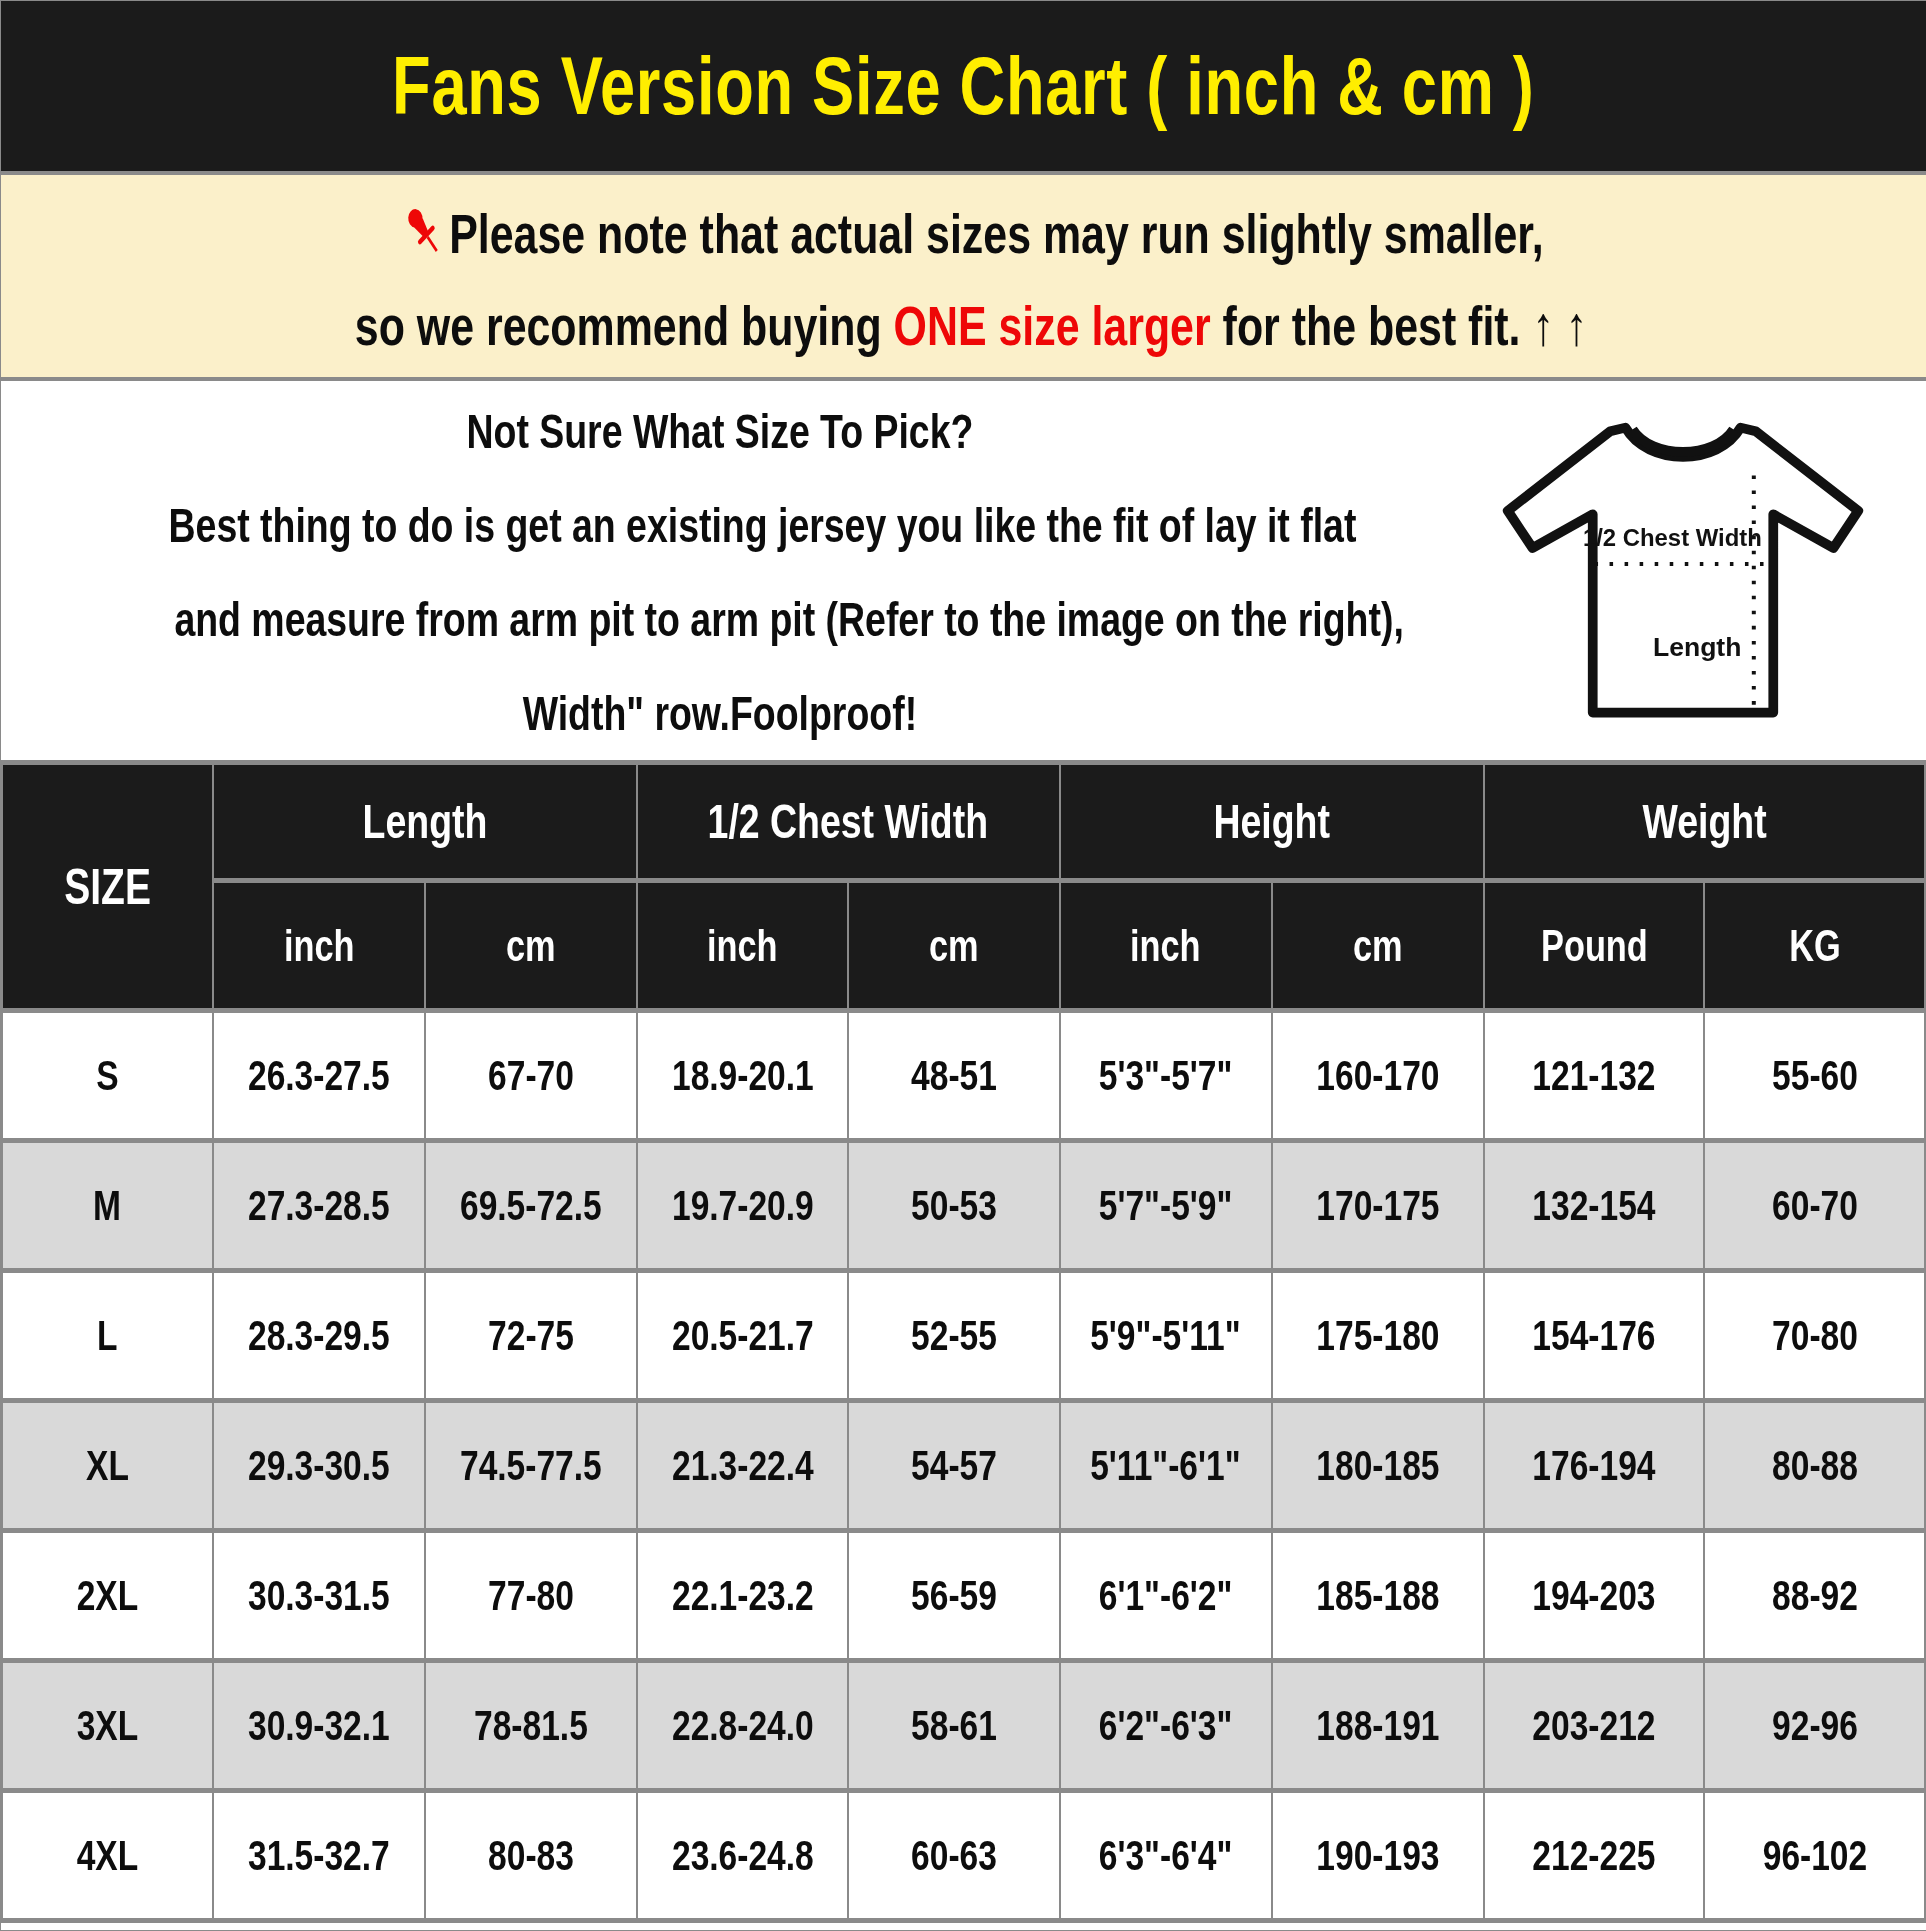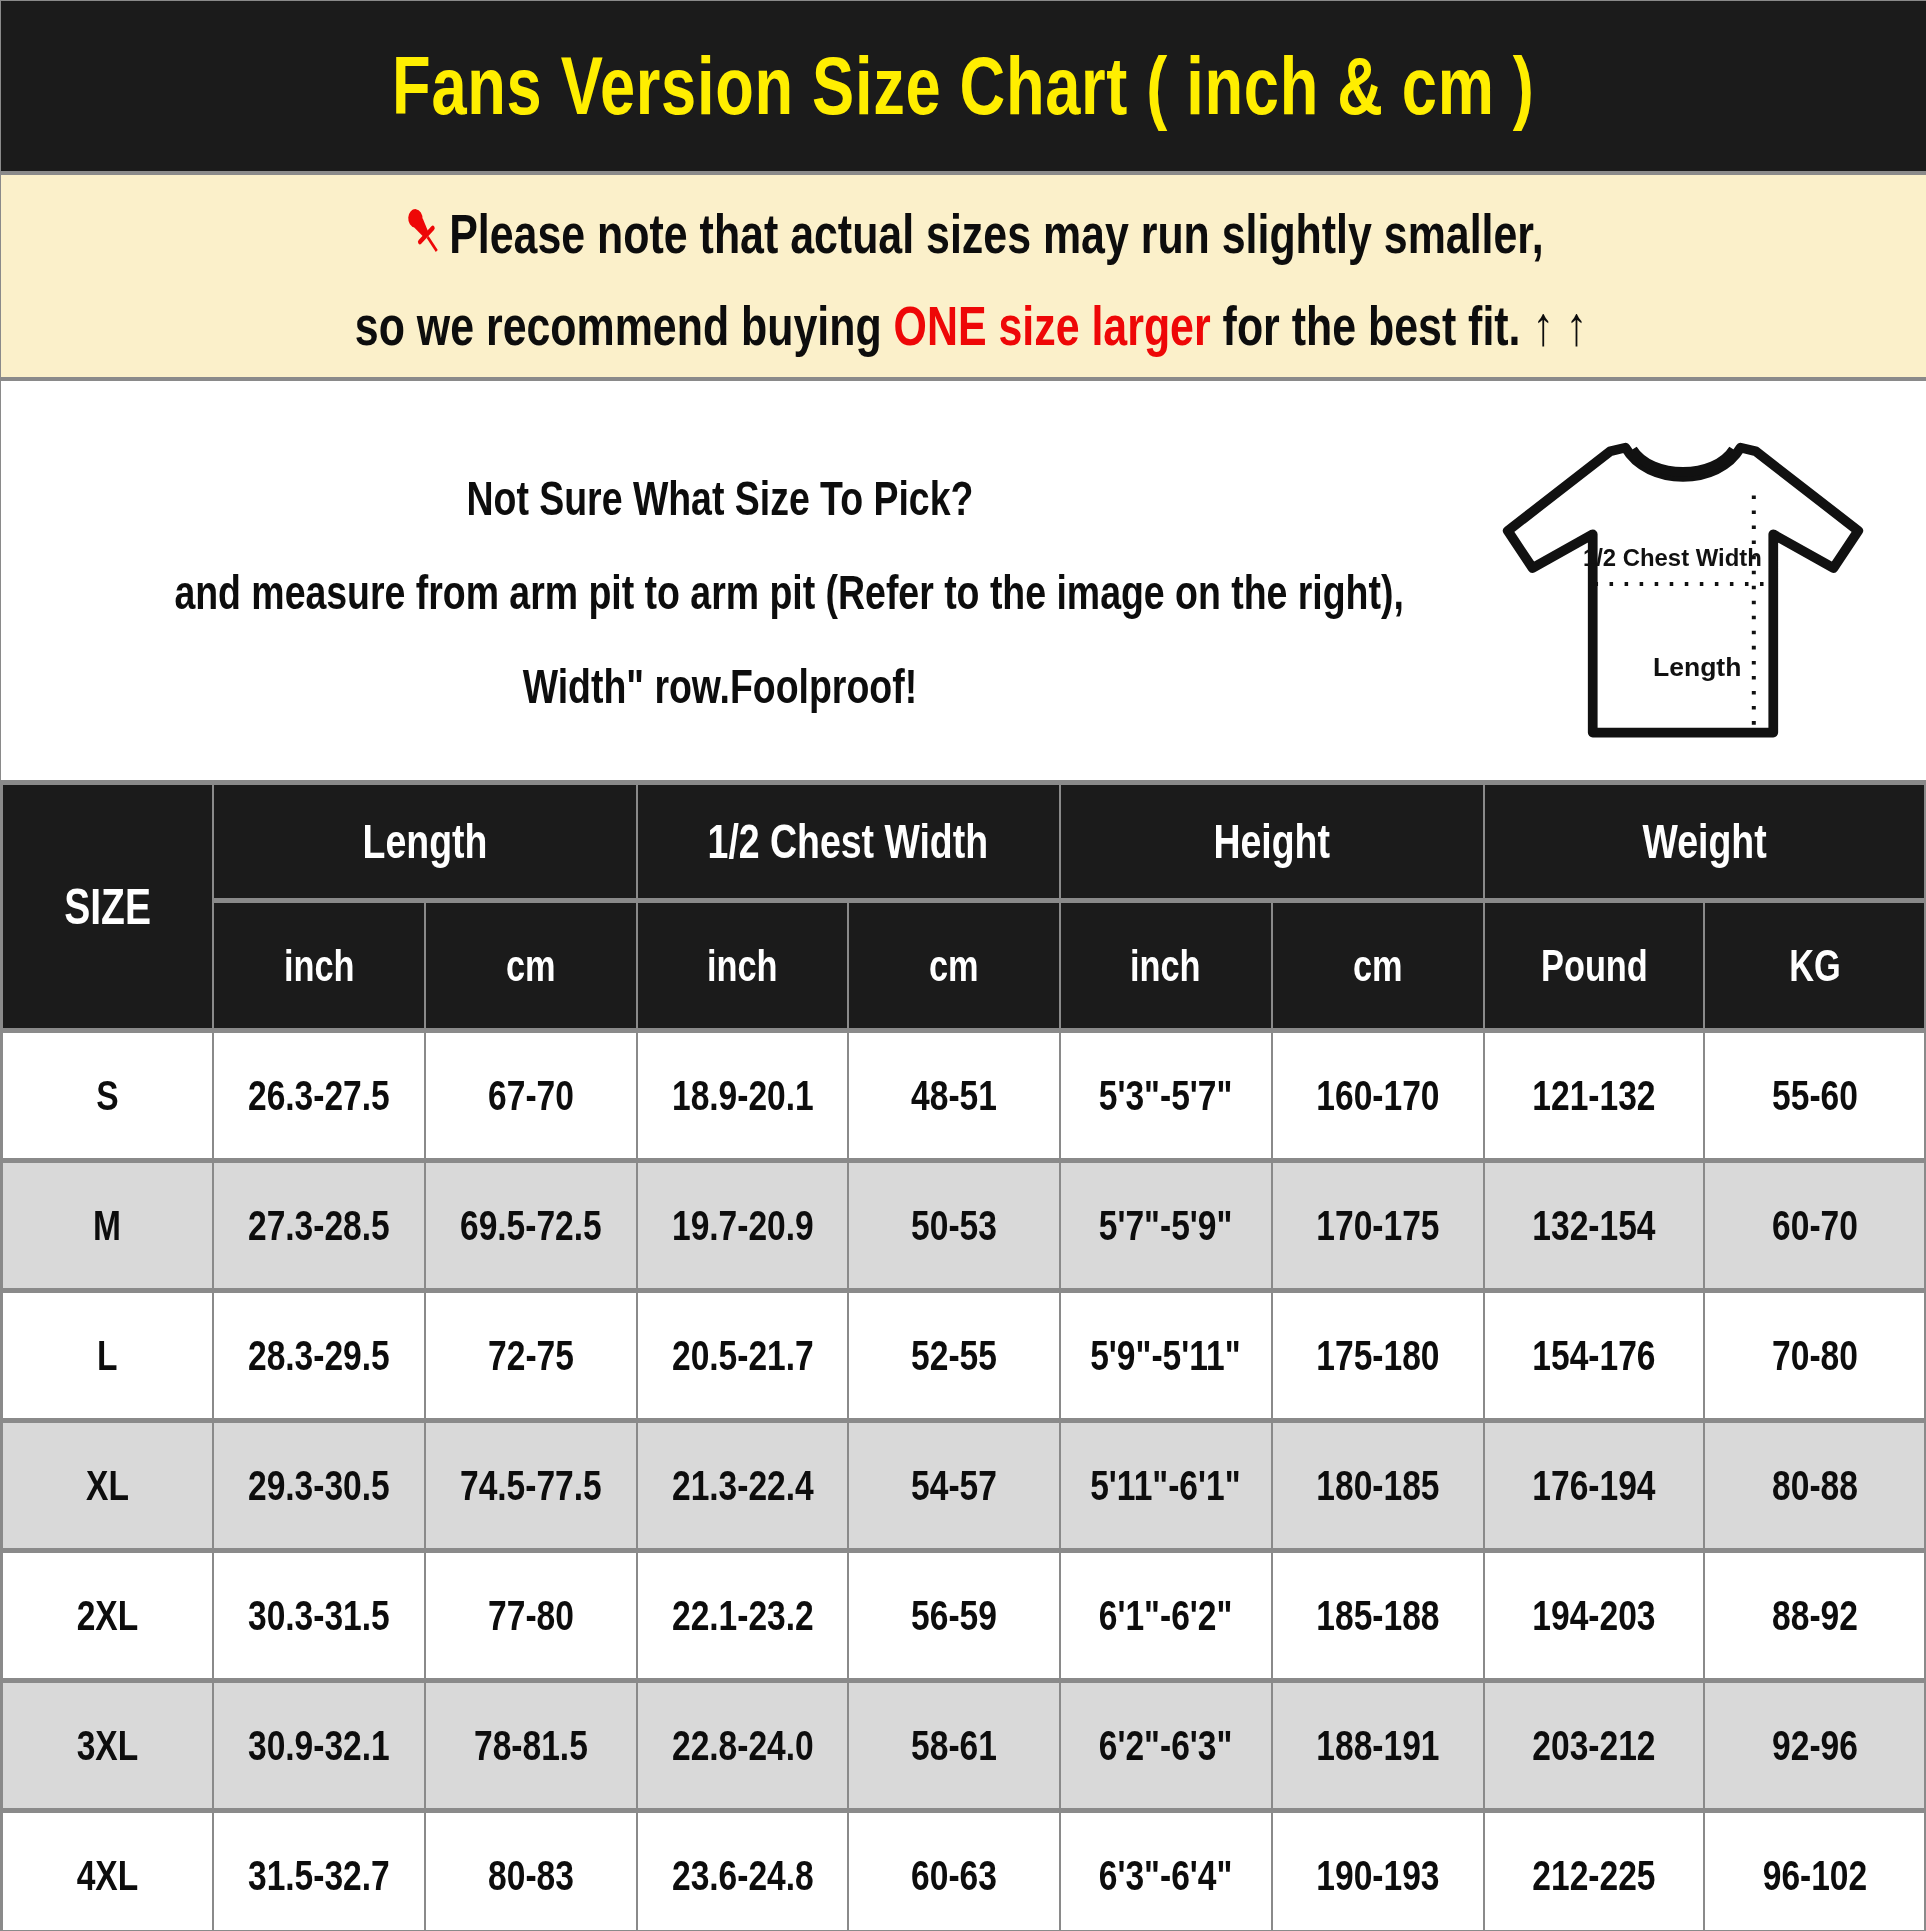--- a/index.html
+++ b/index.html
@@ -23,21 +23,21 @@
   .title-bar{height:174px;background:var(--black);display:flex;align-items:center;justify-content:center;border-bottom:4.6px solid var(--border);}
   .title-bar .squeeze{color:var(--yellow);font-size:81px;letter-spacing:0.9px;}
 
   
   .note{height:206px;background:var(--cream);text-align:center;border-bottom:4.6px solid var(--border);padding-top:13px;}
   .note-line{line-height:92px;font-size:55px;padding-left:16px;}
   .note-line .red{color:var(--red);}
   .pin{width:61px;height:61px;vertical-align:-9.2px;margin-right:1.8px;}
 
   
-  .help{height:379px;background:#fff;display:flex;align-items:center;margin-top:20px;}
+  .help{height:379px;background:#fff;display:flex;align-items:center;}
   .help-text{width:1438px;text-align:center;font-size:48px;line-height:94px;padding-top:5.5px;}
   .help-art{flex:1;display:flex;align-items:center;justify-content:center;}
   .tshirt{width:452px;height:354px;}
 
   
   table{width:100%;border-collapse:collapse;table-layout:fixed;}
   th,td{border:2.8px solid var(--border);border-top-width:5.5px;border-bottom-width:5.5px;text-align:center;vertical-align:middle;padding:0;overflow:hidden;}
   thead th{background:var(--black);color:#fff;}
   .th-group{height:118px;font-size:48px;}
   .th-unit{height:130px;font-size:44px;}
@@ -66,20 +66,21 @@
           </svg><span>Please note that actual sizes may run slightly smaller,</span></span>
     </div>
     <div class="note-line">
       <span class="squeeze"><span>so we recommend buying </span><span class="red">ONE size larger</span><span> for the best fit. ↑ ↑</span></span>
     </div>
   </div>
 
   <div class="help">
     <div class="help-text">
       <div><span class="squeeze">Not Sure What Size To Pick?</span></div>
+      <div><span class="squeeze">Best thing to do is get an existing jersey you like the fit of lay it flat</span></div>
       <div><span class="squeeze">and measure from arm pit to arm pit (Refer to the image on the right),</span></div>
       <div><span class="squeeze">Width" row.Foolproof!</span></div>
     </div>
     <div class="help-art">
       <svg class="tshirt" viewBox="0 0 500 400">
 
         <path d="M185 38
                  C 210 82, 290 82, 315 38
                  L 332 42
                  L 448 132 L 420 174 L 352 136

